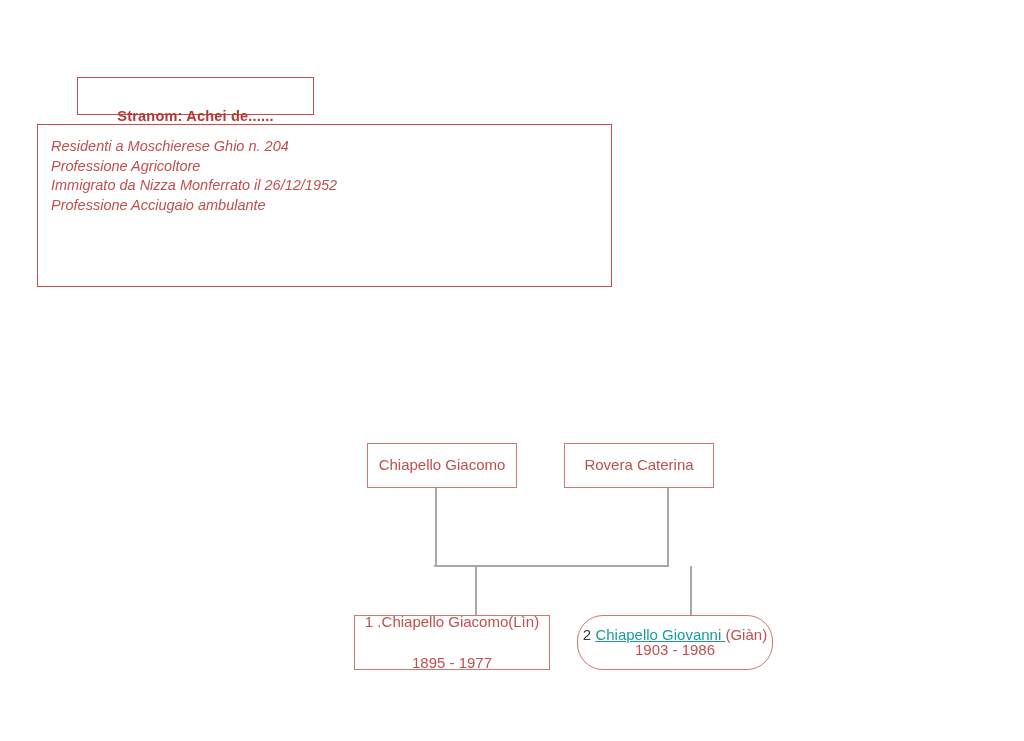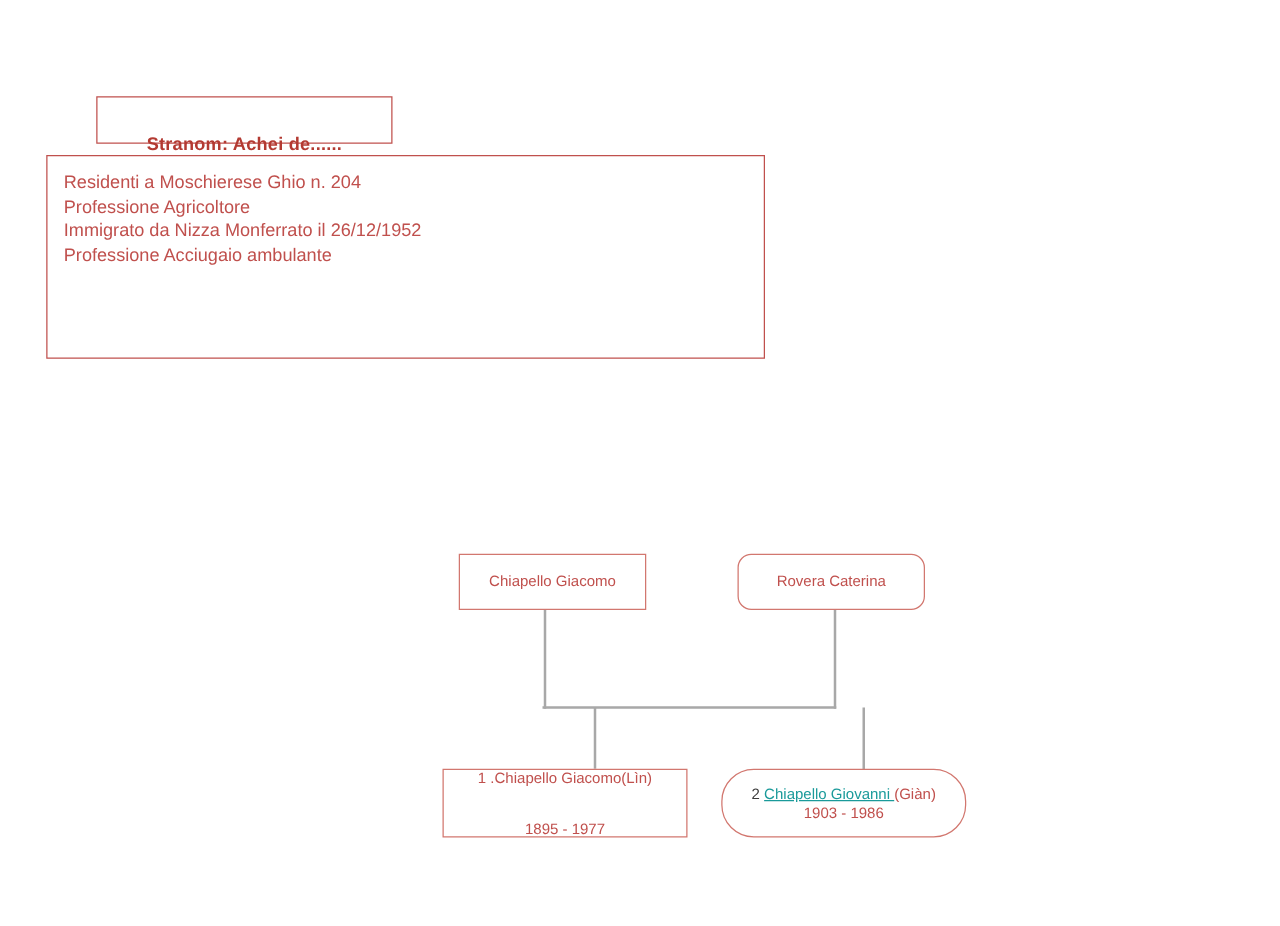--- a/index.html
+++ b/index.html
@@ -55,43 +55,44 @@
     border: 1px solid #c0504d;
     box-sizing: border-box;
     background: #ffffff;
     padding: 12px 0 0 13px;
   }
   .info-line {
     font-size: 14.5px;
     color: #c0504d;
     line-height: 19.6px;
     white-space: nowrap;
+    font-style: italic;
   }
 
   
   .node {
     position: absolute;
     border: 1px solid #d2776f;
     box-sizing: border-box;
     background: #ffffff;
     display: flex;
     flex-direction: column;
     align-items: center;
     justify-content: center;
     z-index: 2;
   }
   .node-line {
-    font-size: 12px;
+    font-size: 15px;
     color: #c0504d;
     line-height: 14.5px;
     white-space: nowrap;
     text-align: center;
   }
   .node-parent-1 { left: 367px; top: 443px; width: 150px; height: 45px; }
-  .node-parent-2 { left: 590px; top: 443px; width: 150px; height: 45px; border-radius: 11px; }
+  .node-parent-2 { left: 564px; top: 443px; width: 150px; height: 45px; }
   .node-child-1  { left: 354px; top: 615px; width: 196px; height: 55px; gap: 27px; }
   .node-child-2  { left: 577px; top: 615px; width: 196px; height: 55px; border-radius: 26px; }
 
   .idx-plain {
     color: #c0504d;
   }
   .idx-dark {
     color: #3b3b3b;
   }
   .node-link {

